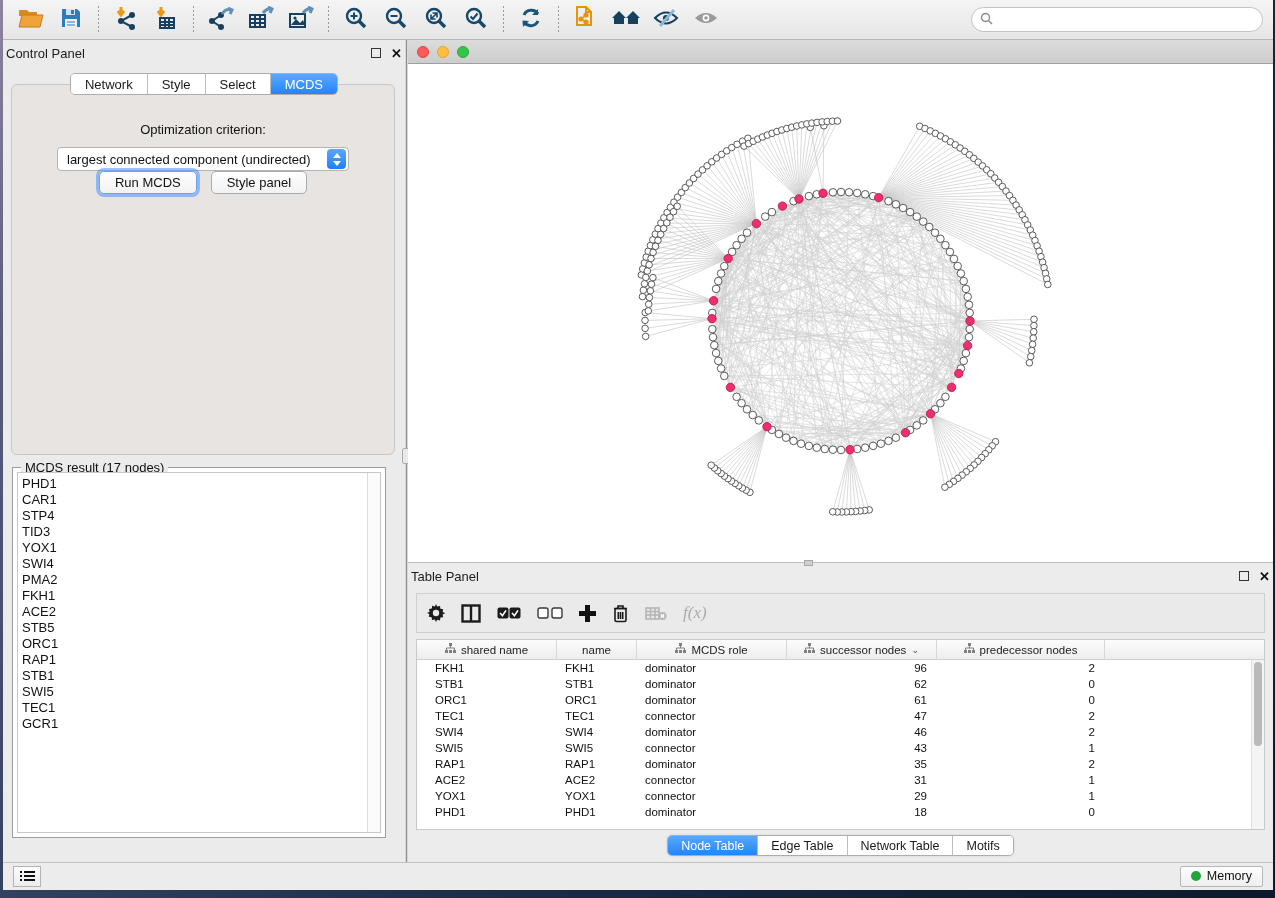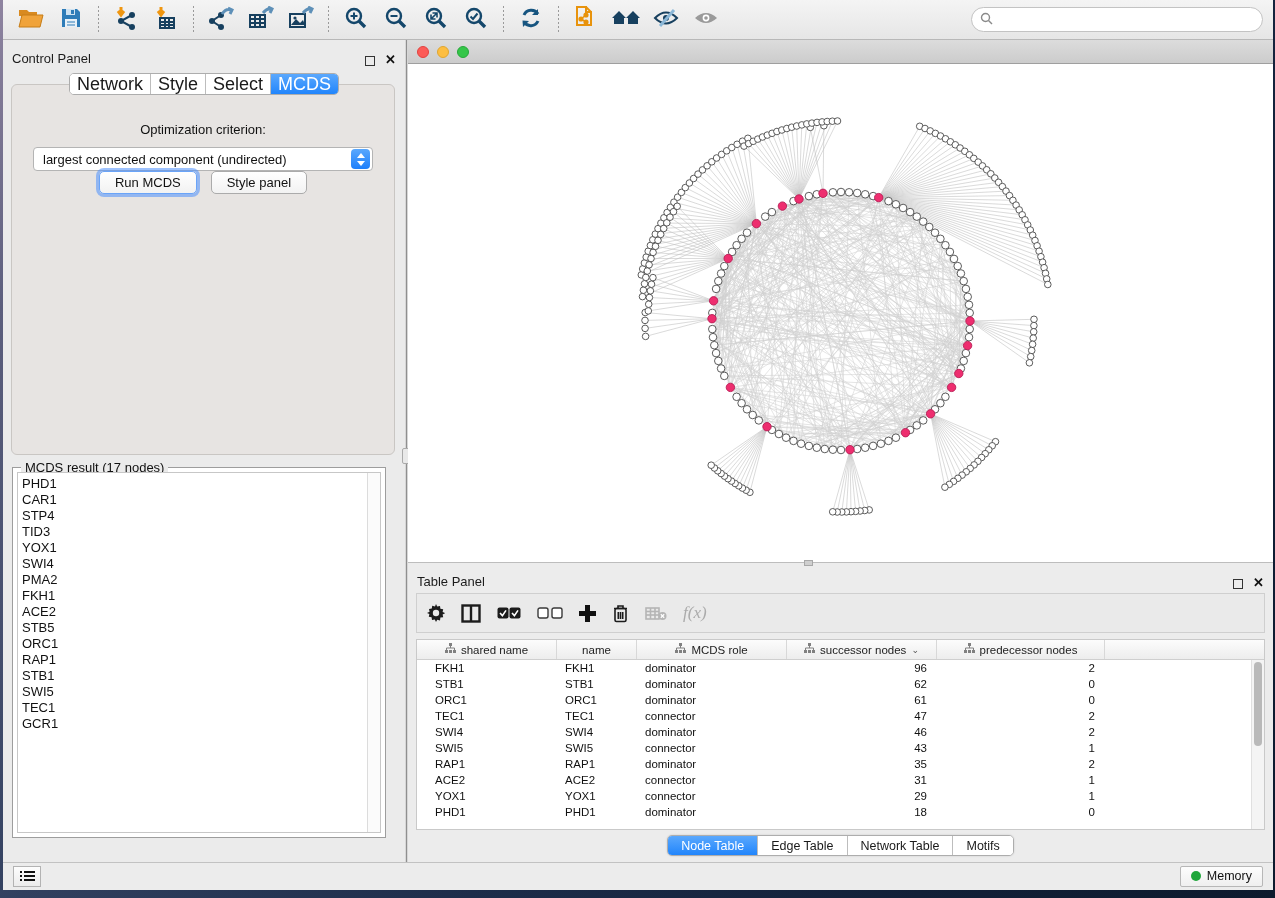--- a/index.html
+++ b/index.html
@@ -17,35 +17,35 @@
   .tb-sep { width:1px; height:28px; margin:0 5px; background-image:linear-gradient(#9a9a9a 40%, rgba(0,0,0,0) 0%); background-size:1px 4px; }
   .search-box { margin-left:auto; width:292px; height:25px; background:#fff; border:1px solid #c3c3c3; border-radius:13px;
     display:flex; align-items:center; padding:0 8px; gap:5px; }
   .search-box input { border:none; outline:none; flex:1; font-size:12px; background:transparent; }
 
   
   .main { position:absolute; left:0; top:40px; right:0; bottom:28px; }
 
   
   .control-panel { position:absolute; left:0; top:0; width:402px; height:100%; background:#ebebeb; }
-  .panel-header { height:26px; display:flex; align-items:flex-end; padding:0 9px; font-size:13px; color:#1c1c1c; }
+  .panel-header { height:26px; display:flex; align-items:center; padding:0 3px; font-size:13px; color:#1c1c1c; }
   .panel-header .sp { flex:1; }
   .float-ic { width:10px; height:10px; border:1.5px solid #333; margin-right:10px; }
   .close-ic { font-size:13px; font-weight:bold; color:#111; line-height:1; }
 
   .cp-tabs { position:absolute; left:0; right:0; top:33px; display:flex; justify-content:center; z-index:3; }
   .seg-group { display:inline-flex; background:#fff; border:1px solid #adadad; border-radius:5px; overflow:hidden; height:22px; }
-  .seg { padding:0 7px; font-size:18px; color:#1a1a1a; display:flex; align-items:center; border-right:1px solid #bdbdbd; background:#fff; }
+  .seg { padding:0 14px; font-size:13px; color:#1a1a1a; display:flex; align-items:center; border-right:1px solid #bdbdbd; background:#fff; }
   .seg:last-child { border-right:none; }
   .seg.active { background:linear-gradient(#5aa8fd,#2185fc); color:#fff; }
 
   .cp-card { position:absolute; left:8px; right:10px; top:44px; height:371px; background:#e7e4e2;
     border:1px solid #c9c6c3; border-radius:6px; }
   .opt-label { margin-top:37px; text-align:center; font-size:13px; color:#111; }
-  .dropdown { margin:10px auto 0; width:340px; height:24px; background:#fff; border:1px solid #b4b4b4; border-radius:4px;
+  .dropdown { margin:10px auto 0; width:292px; height:24px; background:#fff; border:1px solid #b4b4b4; border-radius:4px;
     display:flex; align-items:center; font-size:13px; color:#111; padding-left:9px; }
   .dropdown .dd-label { flex:1; white-space:nowrap; overflow:hidden; }
   .dd-stepper { width:19px; height:20px; margin-right:2px; border-radius:4px; background:linear-gradient(#5aa8fd,#1d7ffb);
     display:flex; flex-direction:column; align-items:center; justify-content:center; gap:3px; }
   .dd-up { width:0; height:0; border-left:4px solid transparent; border-right:4px solid transparent; border-bottom:5px solid #fff; }
   .dd-dn { width:0; height:0; border-left:4px solid transparent; border-right:4px solid transparent; border-top:5px solid #fff; }
   .btn-row { margin-top:0; display:flex; justify-content:center; gap:14px; }
   .mac-btn { font-size:13px; color:#111; background:linear-gradient(#ffffff,#f2f2f2); border:1px solid #ababab;
     border-radius:5px; padding:3px 15px; }
   .mac-btn.focus-ring { box-shadow:0 0 0 3px rgba(77,144,254,.55); border-color:#6aa4f8; }

